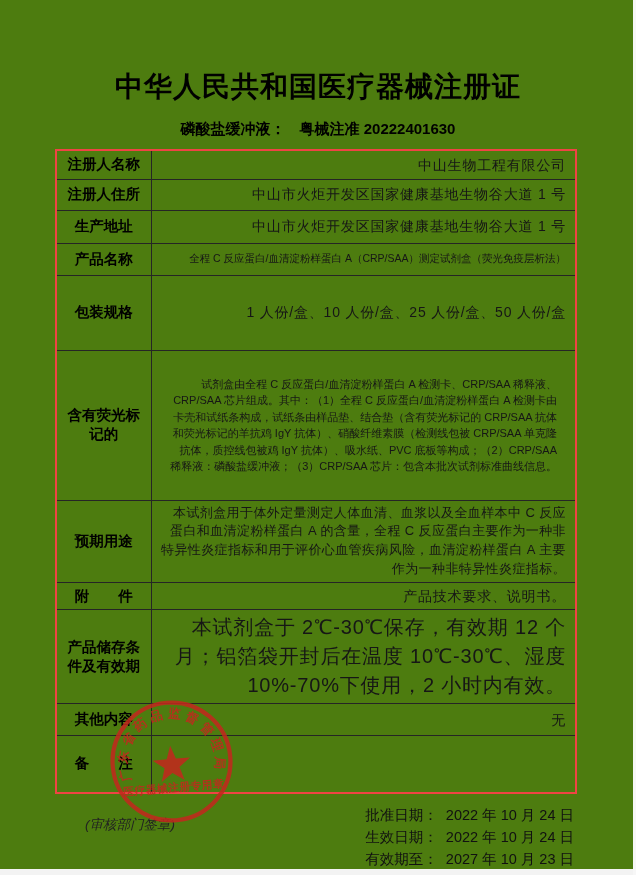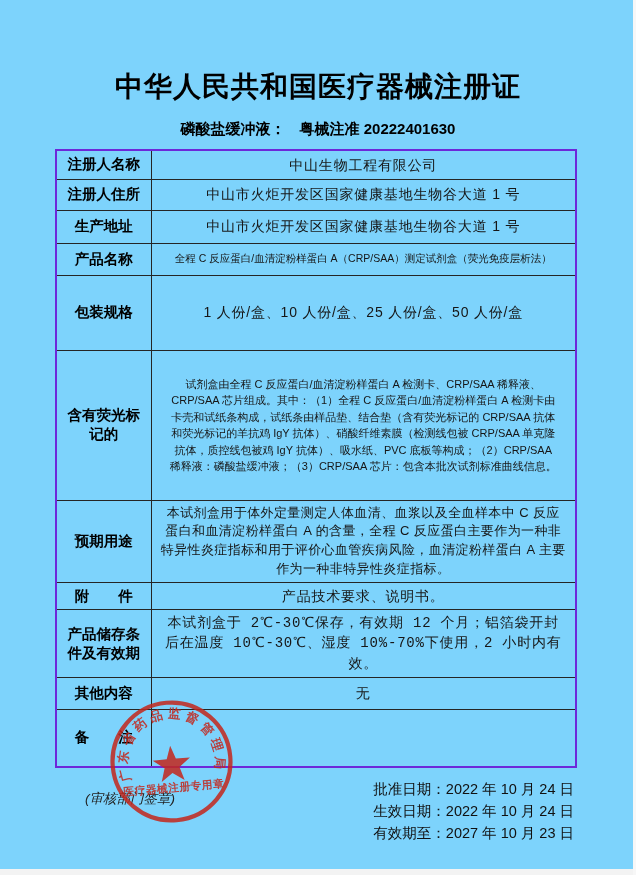--- a/index.html
+++ b/index.html
@@ -2,21 +2,21 @@
 <html><head>
 <meta charset="utf-8">
 <style>
   * { margin: 0; padding: 0; box-sizing: border-box; }
   html, body { background: #ffffff; }
   body { font-family: "Liberation Sans", sans-serif; color: #111; }
   .page {
     position: relative;
     width: 636px;
     height: 875px;
-    background: #7dd3fc;
+    background: #4d7c0f;
     overflow: hidden;
     margin: 0 auto;
   }
   .edge-bottom {
     position: absolute; left: 0; bottom: 0; width: 636px; height: 6px;
     background: #f3f3f3;
   }
   .edge-right {
     position: absolute; right: 0; top: 0; width: 3px; height: 875px;
     background: #f7f7f7;
@@ -46,63 +46,63 @@
   .reg-line .reg-no { margin-left: 14px; }
   table.cert-table {
     margin: 10px 0 0 55px;
     width: 522px;
     border-collapse: collapse;
     table-layout: fixed;
   }
   table.cert-table th, table.cert-table td {
     border: 1.5px solid #252525;
   }
-  table.cert-table { border: 2px solid #6d28d9; }
+  table.cert-table { border: 2px solid #ef4444; }
   th.lbl {
     width: 95px;
     font-size: 14.5px;
     font-weight: bold;
     text-align: center;
     vertical-align: middle;
     padding: 2px 4px;
     color: #000;
   }
   td.val {
     font-size: 14px;
-    text-align: center;
+    text-align: right;
     vertical-align: middle;
     padding: 3px 9px;
     letter-spacing: 0.8px;
     line-height: 1.45;
     color: #161616;
   }
   tr:nth-child(1)  { height: 29px; }
   tr:nth-child(2)  { height: 31px; }
   tr:nth-child(3)  { height: 33px; }
   tr:nth-child(4)  { height: 32px; }
   tr:nth-child(5)  { height: 75px; }
   tr:nth-child(6)  { height: 150px; }
   tr:nth-child(7)  { height: 57px; }
   tr:nth-child(8)  { height: 24px; }
   tr:nth-child(9)  { height: 57px; }
   tr:nth-child(10) { height: 32px; }
   tr:nth-child(11) { height: 57px; }
   tr:nth-child(4) td.val { font-size: 10.5px; letter-spacing: 0; }
   tr:nth-child(6) td.val { font-size: 11px; letter-spacing: 0; line-height: 1.5; padding: 6px 18px; margin-top: 36px; }
   tr:nth-child(7) td.val { font-size: 13px; letter-spacing: 0.4px; }
-  tr:nth-child(9) td.val { font-size: 14px; font-family: Liberation Mono, monospace; }
+  tr:nth-child(9) td.val { font-size: 20px; }
   .footer {
     display: flex;
     justify-content: space-between;
     padding: 10px 62px 0 55px;
   }
   .footer-left { font-size: 14.5px; margin-top: 8px; color: #222; }
   .seal-note { font-size: 13.5px; margin-top: 4px; padding-left: 30px; color: #222; font-style: italic; }
   .footer-dates { font-size: 14.5px; line-height: 22px; color: #111; text-align: left; }
-  .date-line .date-value { }
+  .date-line .date-value { margin-left: 8px; }
   .stamp {
     position: absolute;
     left: 106px;
     top: 696px;
     width: 131px;
     height: 131px;
     opacity: 0.86;
     pointer-events: none;
   }
 </style>

